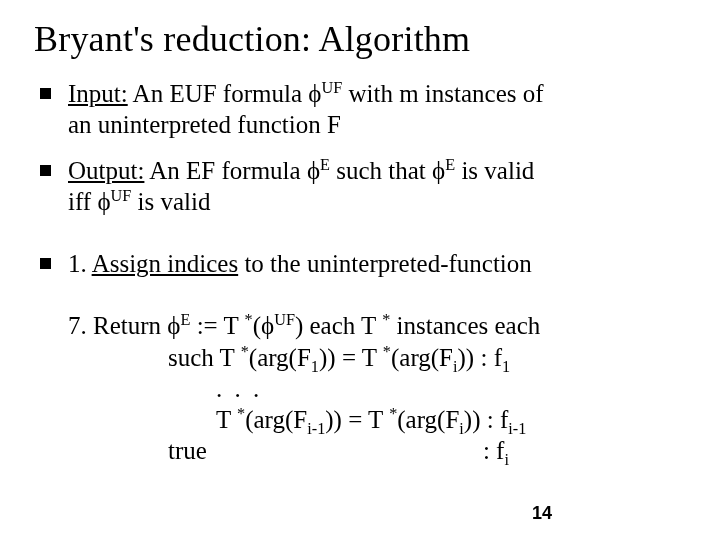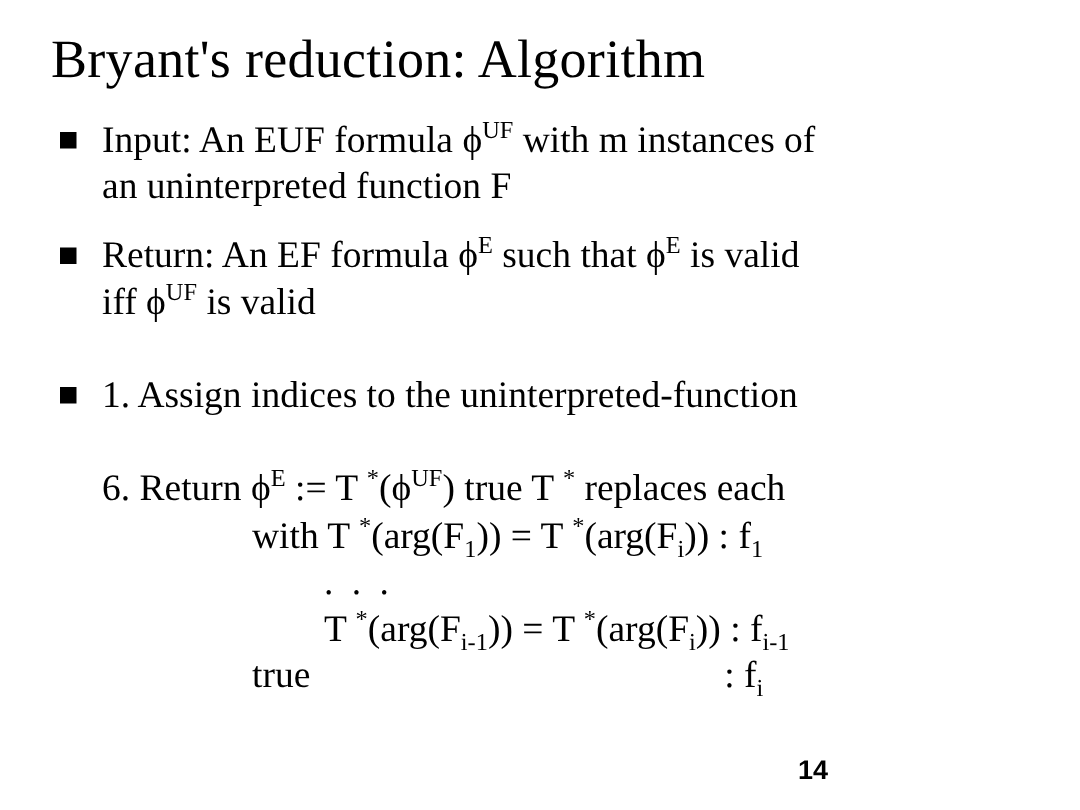--- a/index.html
+++ b/index.html
@@ -39,21 +39,21 @@
   }
   ul.bullets > li::before {
     content: "";
     position: absolute;
     left: 2px;
     top: 10px;
     width: 11px;
     height: 11px;
     background: #000;
   }
-  .u { }
+  .u { text-decoration: underline; }
   .step-line {
     display: block;
     margin-top: 31px;
   }
   .step-sub {
     padding-left: 30px;
     display: block;
   }
   .case-line {
     padding-left: 100px;
@@ -102,35 +102,35 @@
 
   <h1 class="title">Bryant's reduction: Algorithm</h1>
 
   <ul class="bullets">
 
     <li>
       <span class="u">Input:</span><span> An EUF formula ϕ</span><sup>UF</sup><span> with m instances of an uninterpreted function F</span>
     </li>
 
     <li>
-      <span class="u">Return:</span><span> An EF formula ϕ</span><sup>E</sup><span> such that ϕ</span><sup>E</sup><span> is valid iff ϕ</span><sup>UF</sup><span> is valid</span>
+      <span class="u">Output:</span><span> An EF formula ϕ</span><sup>E</sup><span> such that ϕ</span><sup>E</sup><span> is valid iff ϕ</span><sup>UF</sup><span> is valid</span>
     </li>
 
     <li>
       <span class="step-line">
         <span>1. </span><span class="u">Assign indices</span><span> to the uninterpreted-function</span>
       </span>
 
       <span class="step-line">
-        <span>6. Return ϕ</span><sup>E</sup><span class="mathsym"> := T </span><sup>*</sup><span>(ϕ</span><sup>UF</sup><span class="mathsym">) true T </span><sup>*</sup><span> replaces each</span>
+        <span>7. Return ϕ</span><sup>E</sup><span class="mathsym"> := T </span><sup>*</sup><span>(ϕ</span><sup>UF</sup><span class="mathsym">) each T </span><sup>*</sup><span> instances each</span>
       </span>
 
 
       <span class="case-line">
-        <span class="mathsym">with T </span><sup>*</sup><span>(arg(F</span><sub>1</sub><span class="mathsym">)) = T </span><sup>*</sup><span>(arg(F</span><sub>i</sub><span>))</span><span>  : f</span><sub>1</sub>
+        <span class="mathsym">such T </span><sup>*</sup><span>(arg(F</span><sub>1</sub><span class="mathsym">)) = T </span><sup>*</sup><span>(arg(F</span><sub>i</sub><span>))</span><span>  : f</span><sub>1</sub>
       </span>
 
       <span class="dots-line">   . . .</span>
 
       <span class="case-line" style="padding-left:148px;">
         <span class="mathsym">T </span><sup>*</sup><span>(arg(F</span><sub>i-1</sub><span class="mathsym">)) = T </span><sup>*</sup><span>(arg(F</span><sub>i</sub><span>))</span><span> : f</span><sub>i-1</sub>
       </span>
 
       <span class="true-line">
         <span>true</span><span class="gap" style="width:276px;"></span><span>: f</span><sub>i</sub>

